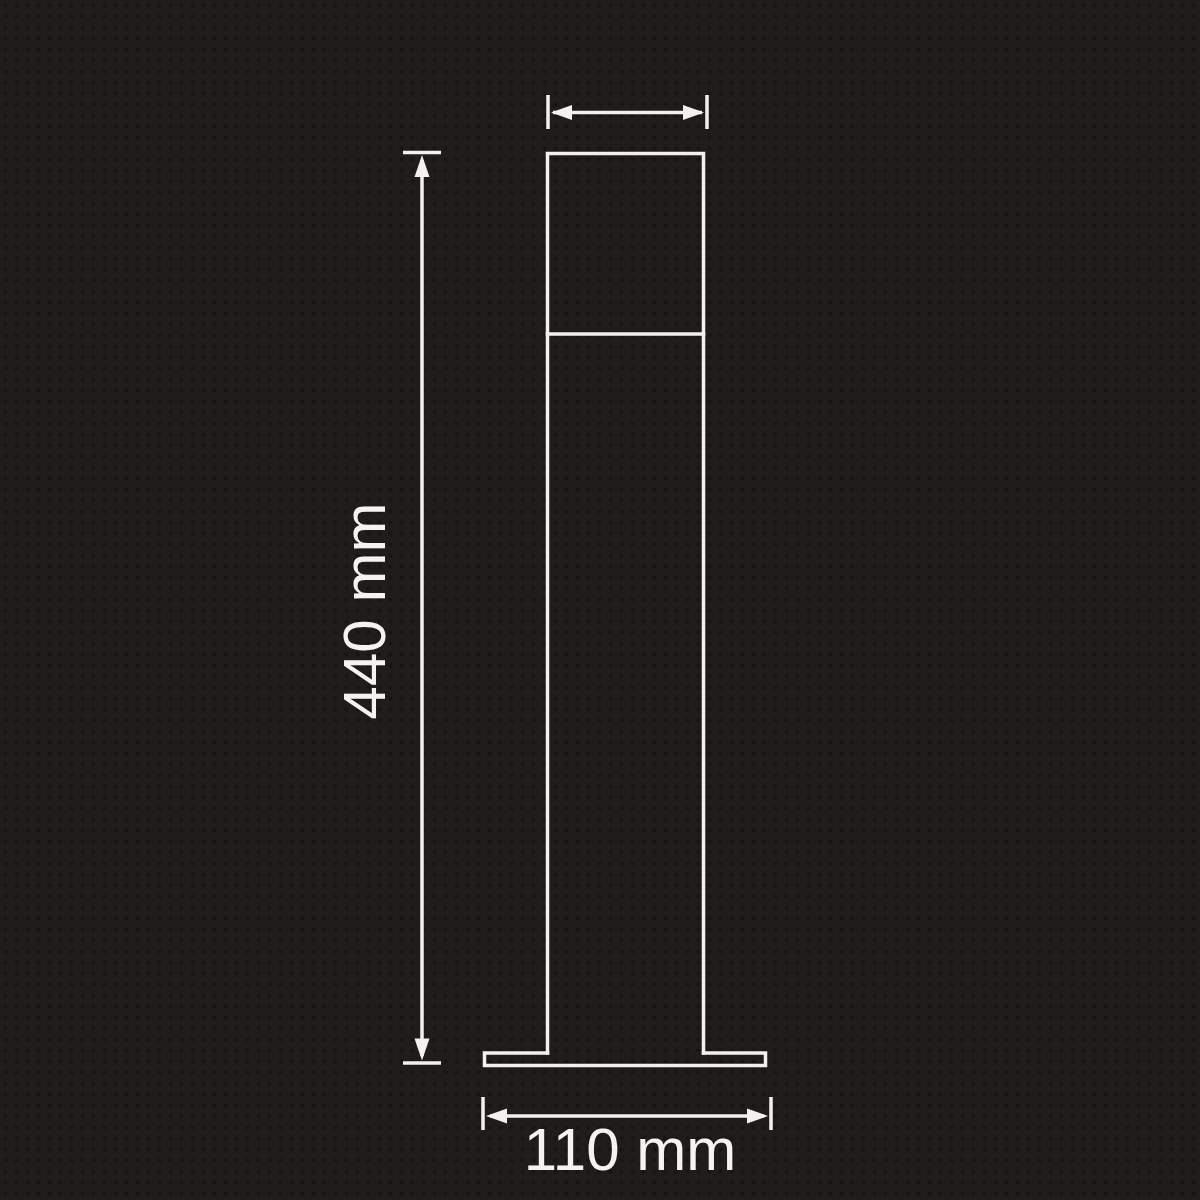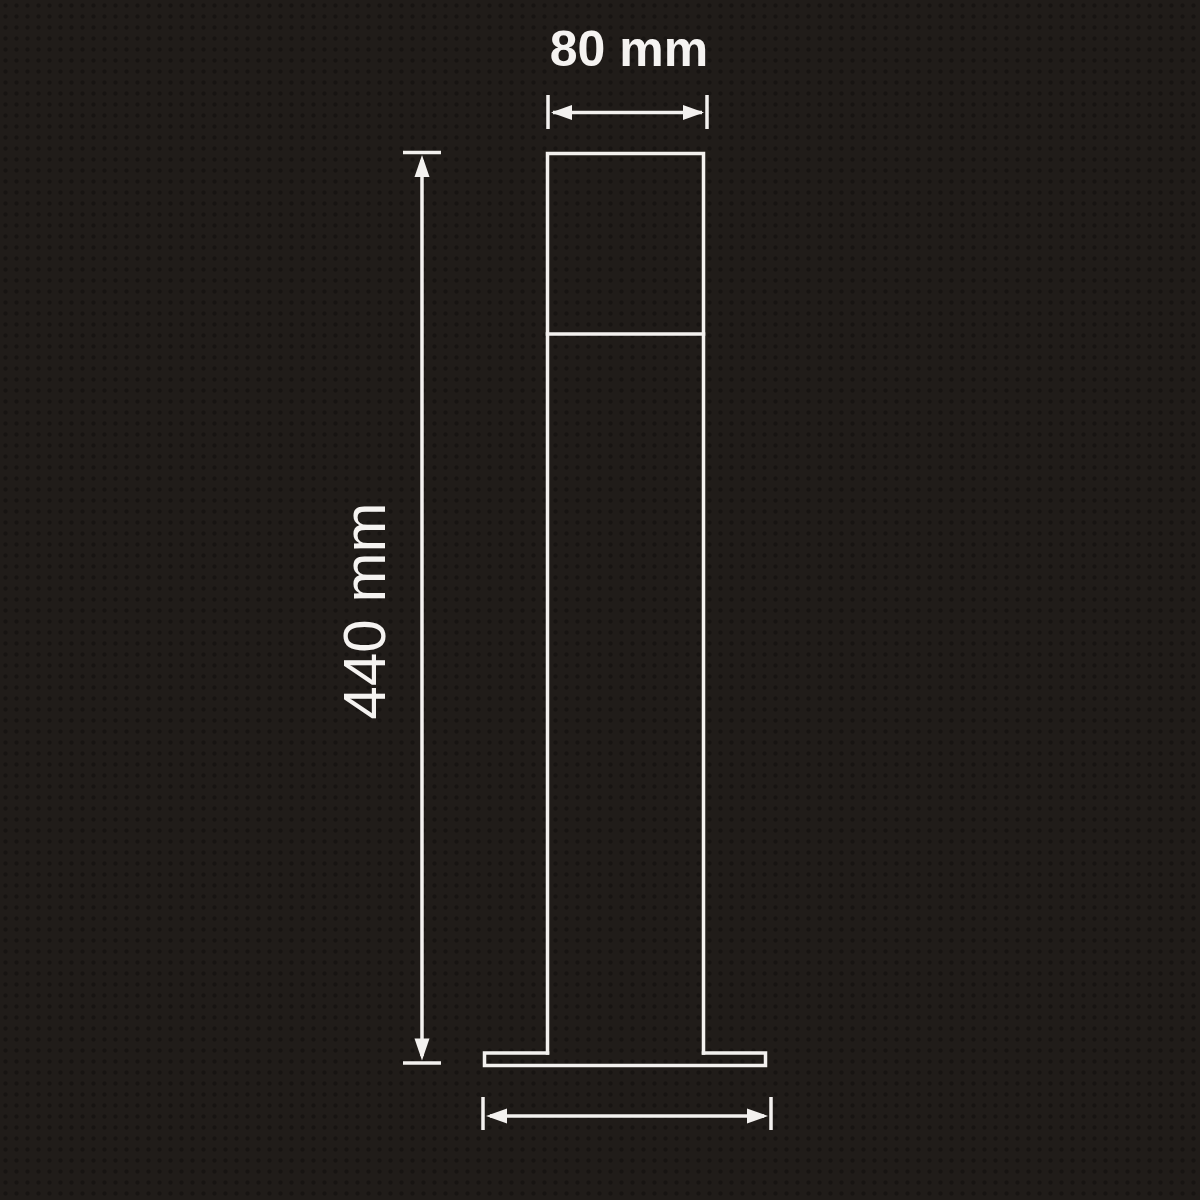--- a/index.html
+++ b/index.html
@@ -86,18 +86,18 @@
     <g stroke="none" fill="#f3f1ef">
       <polygon points="551,112.5 572,105 572,120"></polygon>
       <polygon points="704,112.5 683,105 683,120"></polygon>
       <polygon points="422,155 414.5,177 429.5,177"></polygon>
       <polygon points="422,1060.5 414.5,1038.5 429.5,1038.5"></polygon>
       <polygon points="486,1116 507,1108.5 507,1123.5"></polygon>
       <polygon points="768,1116 747,1108.5 747,1123.5"></polygon>
     </g>
   </svg>
 
-  <div class="dim-label top-width" style="color: rgb(245, 243, 241);">80 mm</div>
 
   <div class="dim-label height" style="color: rgb(245, 243, 241);">440 mm</div>
 
+  <div class="dim-label base-width" style="color: rgb(245, 243, 241);">110 mm</div>
 
 </div>
 
 </body></html>

